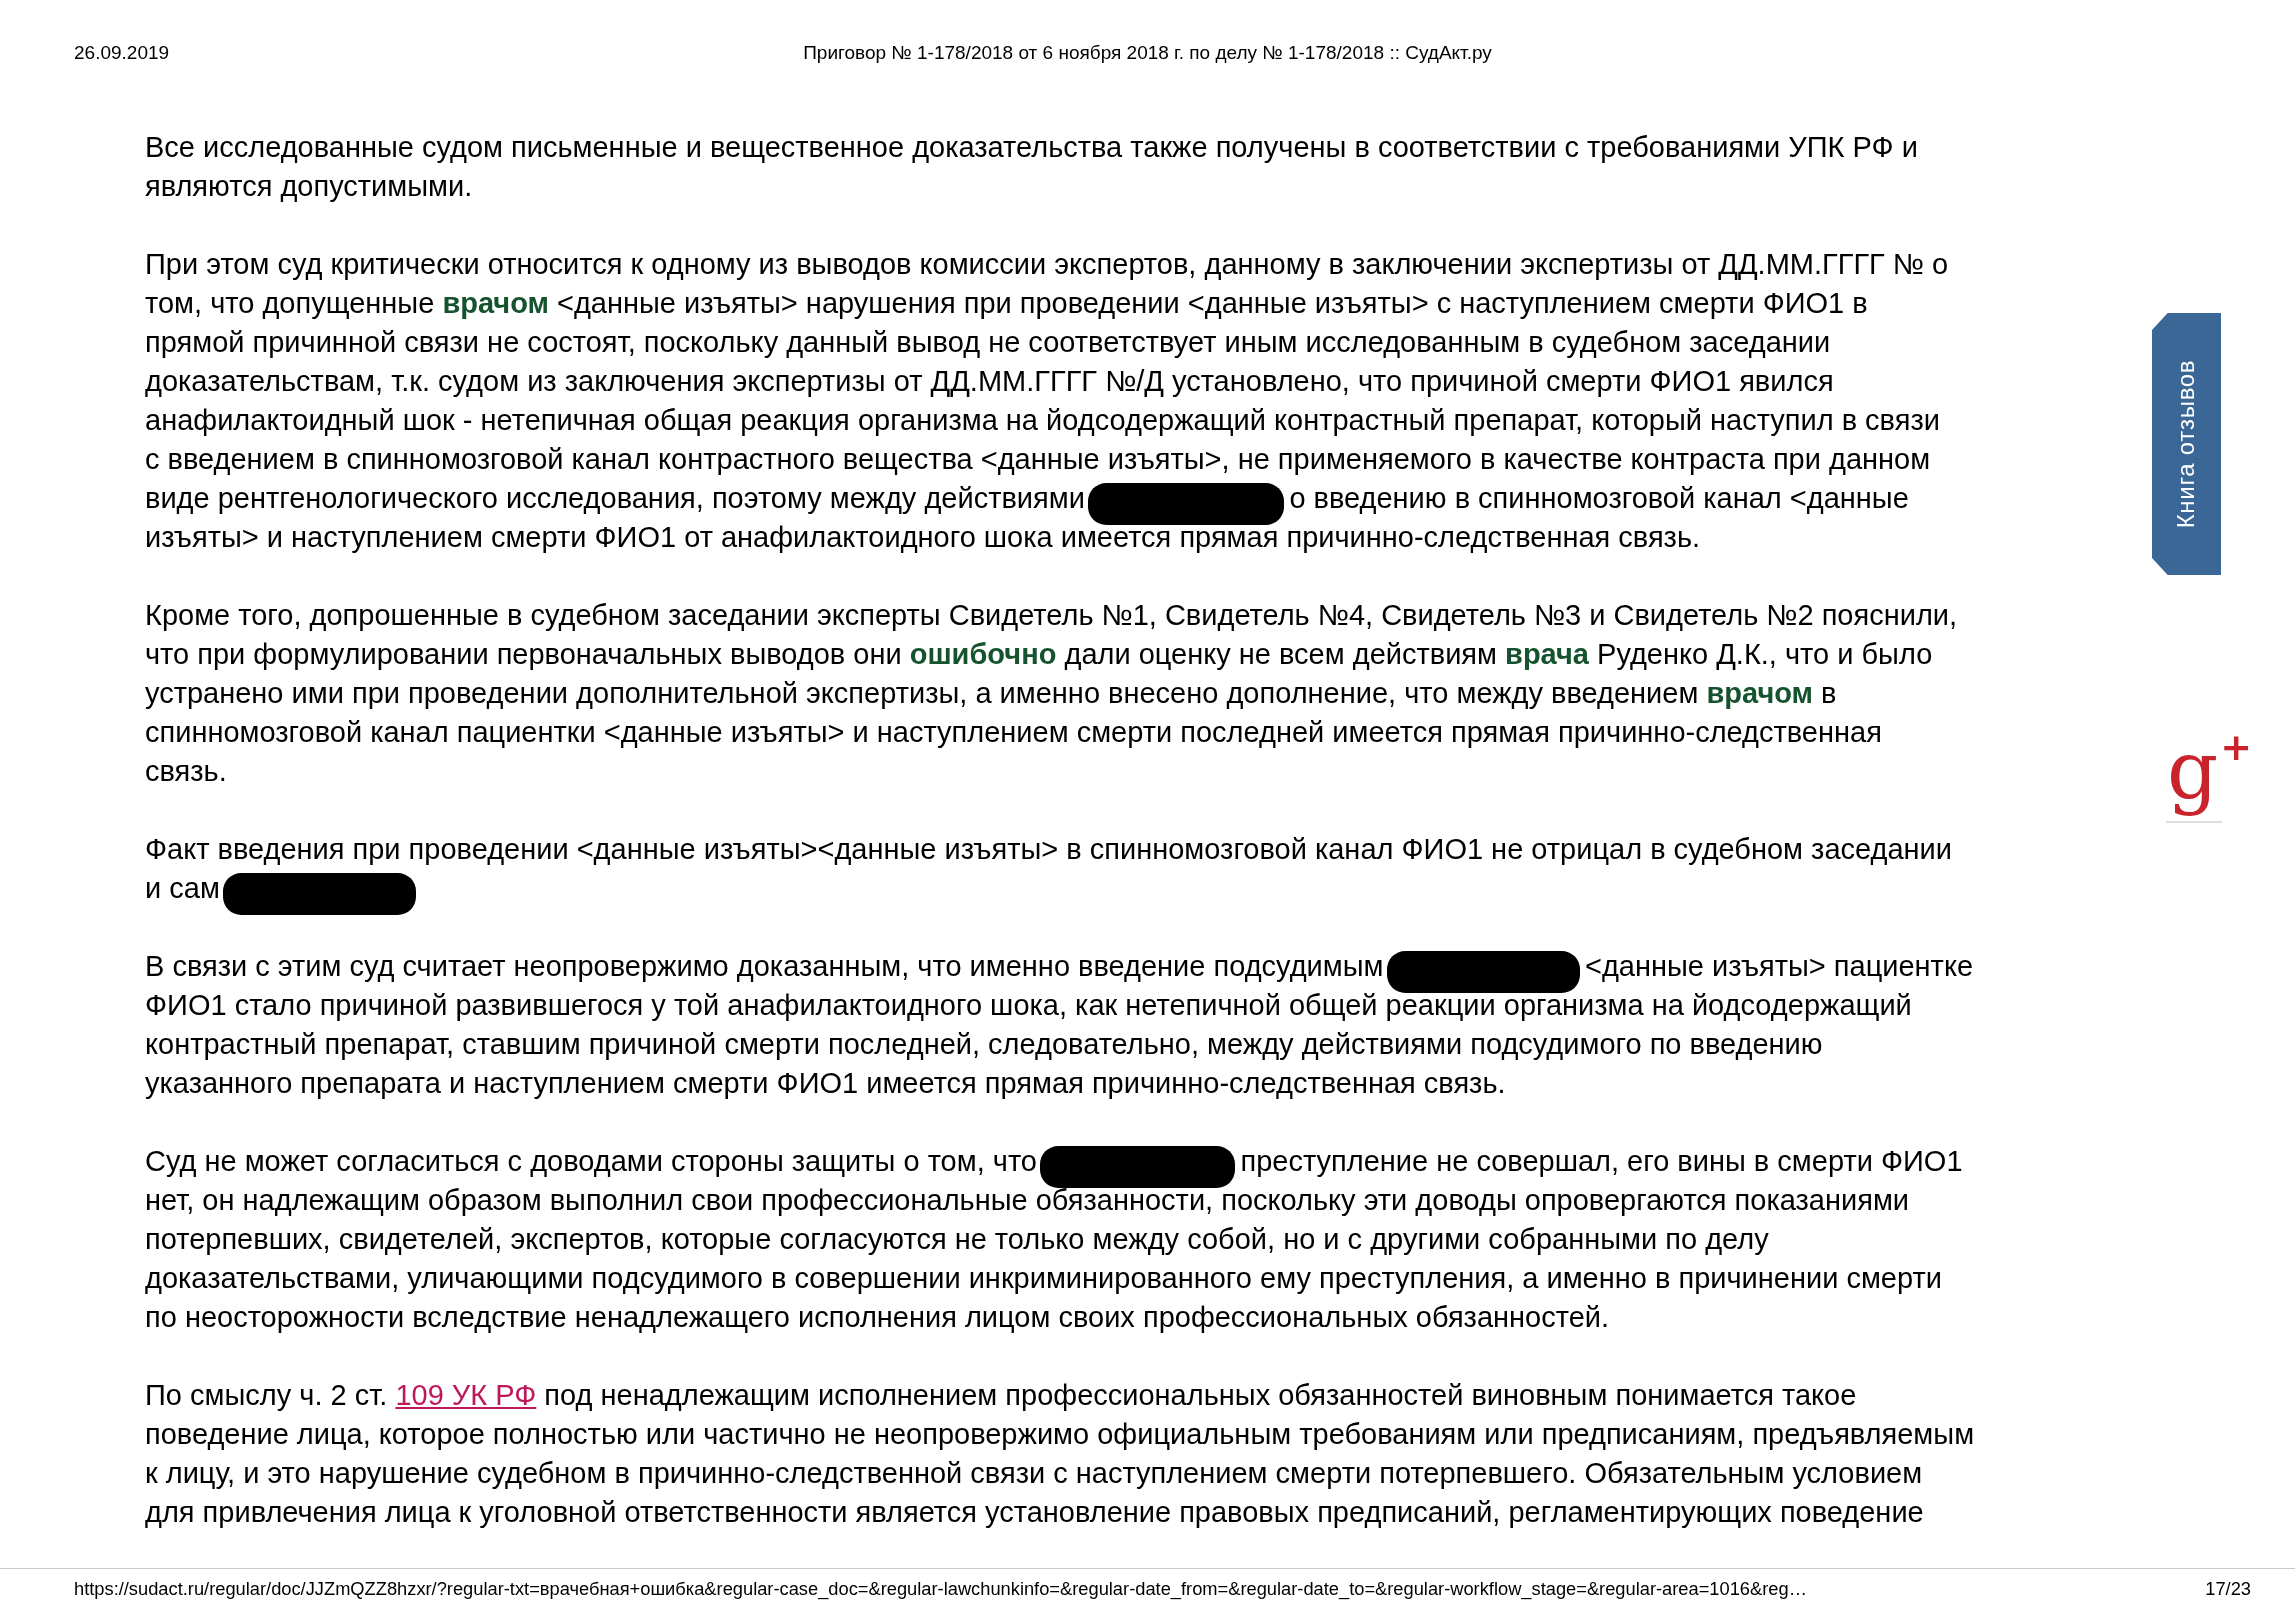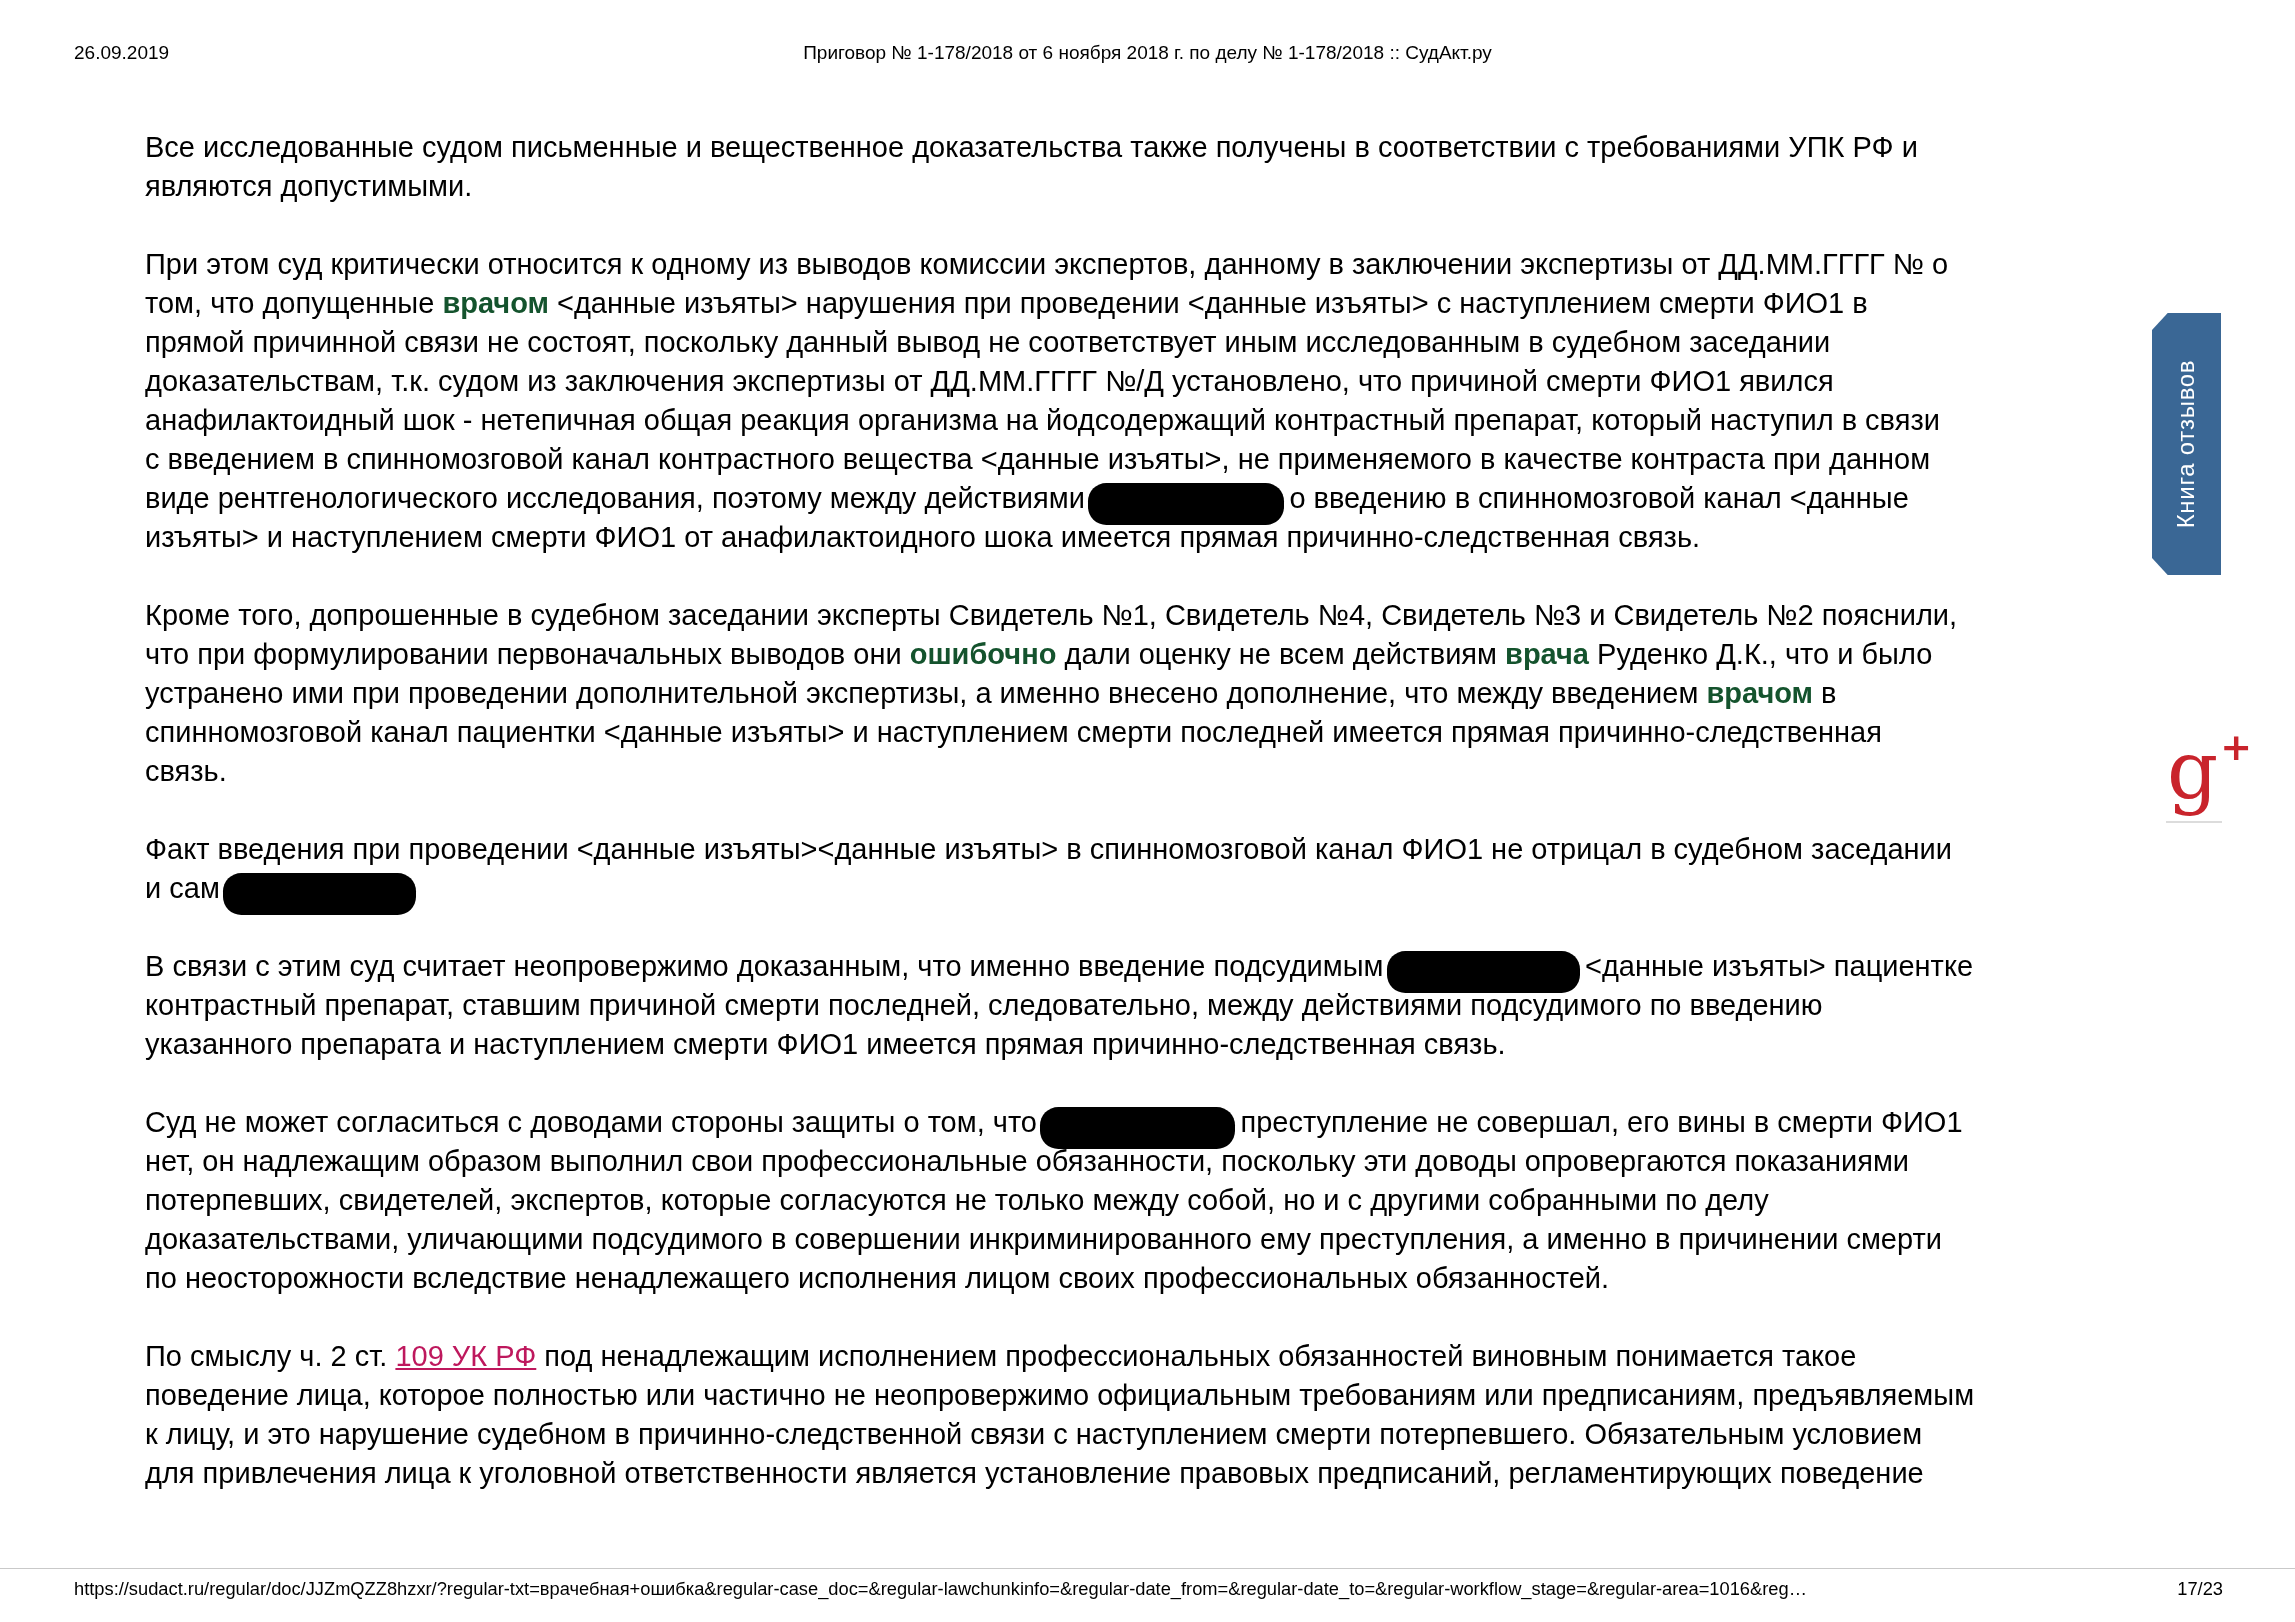--- a/index.html
+++ b/index.html
@@ -43,21 +43,21 @@
   }
   .gplus .g { font-family:"DejaVu Serif", serif; font-size:80px; }
   .gplus .plus { font-family:"DejaVu Sans", sans-serif; font-size:38px; font-weight:bold;
                  vertical-align:38px; margin-left:2px; }
   .social-divider { position:absolute; left:2166px; top:821px; width:56px;
                     border-top:2px solid #dcdcdc; }
 
   
   .footer-rule { position:absolute; top:1568px; left:0; width:2295px; border-top:1.3px solid #c9c9c9; }
   .footer-url  { position:absolute; top:1578px; left:74px; font-size:18.3px; white-space:nowrap; }
-  .footer-page { position:absolute; top:1578px; right:72px; font-size:18.3px; }
+  .footer-page { position:absolute; top:1578px; right:44px; font-size:18.3px; }
 </style>
 </head>
 <body>
 
 <div class="hdr-date">26.09.2019</div>
 <div class="hdr-title">Приговор № 1-178/2018 от 6 ноября 2018 г. по делу № 1-178/2018 :: СудАкт.ру</div>
 
 <div id="doc">
     <div class="para">
       <div class="line"><span>Все исследованные судом письменные и вещественное доказательства также получены в соответствии с требованиями УПК РФ и</span></div>
@@ -79,20 +79,21 @@
       <div class="line"><span>устранено ими при проведении дополнительной экспертизы, а именно внесено дополнение, что между введением </span><span class="b">врачом</span><span> в</span></div>
       <div class="line"><span>спинномозговой канал пациентки &lt;данные изъяты&gt; и наступлением смерти последней имеется прямая причинно-следственная</span></div>
       <div class="line"><span>связь.</span></div>
     </div>
     <div class="para">
       <div class="line"><span>Факт введения при проведении &lt;данные изъяты&gt;&lt;данные изъяты&gt; в спинномозговой канал ФИО1 не отрицал в судебном заседании</span></div>
       <div class="line"><span>и сам</span><span class="redact" style="width: 193px;"></span></div>
     </div>
     <div class="para">
       <div class="line"><span>В связи с этим суд считает неопровержимо доказанным, что именно введение подсудимым</span><span class="redact" style="width: 193px;"></span><span>&lt;данные изъяты&gt; пациентке</span></div>
+      <div class="line"><span>ФИО1 стало причиной развившегося у той анафилактоидного шока, как нетепичной общей реакции организма на йодсодержащий</span></div>
       <div class="line"><span>контрастный препарат, ставшим причиной смерти последней, следовательно, между действиями подсудимого по введению</span></div>
       <div class="line"><span>указанного препарата и наступлением смерти ФИО1 имеется прямая причинно-следственная связь.</span></div>
     </div>
     <div class="para">
       <div class="line"><span>Суд не может согласиться с доводами стороны защиты о том, что</span><span class="redact" style="width: 195px;"></span><span>преступление не совершал, его вины в смерти ФИО1</span></div>
       <div class="line"><span>нет, он надлежащим образом выполнил свои профессиональные обязанности, поскольку эти доводы опровергаются показаниями</span></div>
       <div class="line"><span>потерпевших, свидетелей, экспертов, которые согласуются не только между собой, но и с другими собранными по делу</span></div>
       <div class="line"><span>доказательствами, уличающими подсудимого в совершении инкриминированного ему преступления, а именно в причинении смерти</span></div>
       <div class="line"><span>по неосторожности вследствие ненадлежащего исполнения лицом своих профессиональных обязанностей.</span></div>
     </div>

